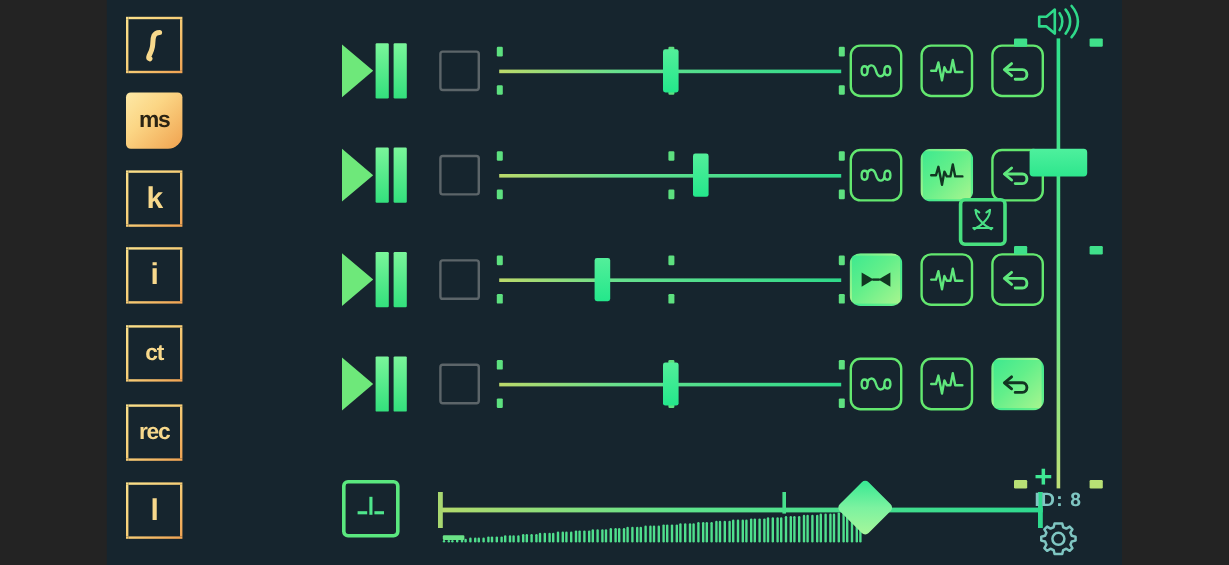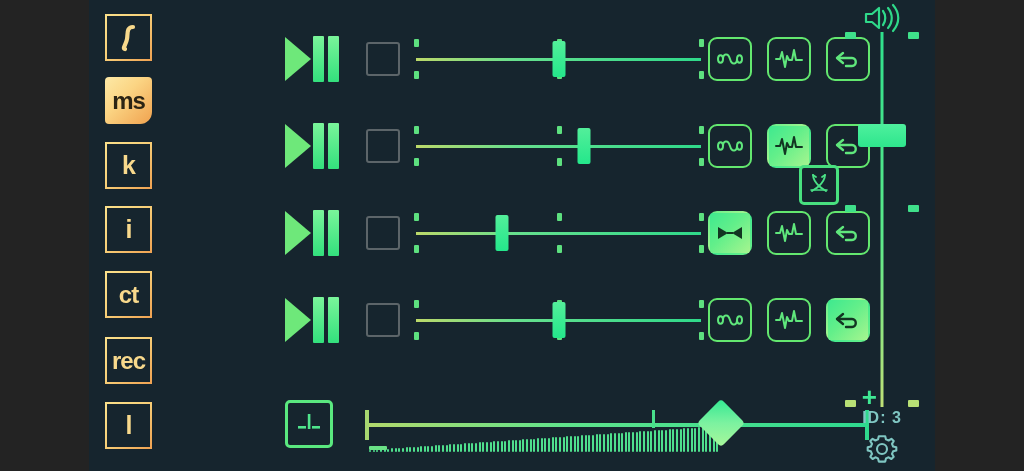--- a/index.html
+++ b/index.html
@@ -35,21 +35,21 @@
   .side-btn.r-tl   { border-radius: 20px 3px 3px 3px; }
   .side-btn.r-br   { border-radius: 3px 3px 18px 3px; }
   .side-btn.active {
     background: linear-gradient(135deg,#fde9a6 0%,#fbd584 40%,#f0a24f 100%);
     border-color: transparent;
     color: #2b2414;
     border-radius: 4px 4px 12px 4px;
     border: none;
   }
   .side-btn .glyph { font-size: 25px; line-height: 1; letter-spacing: -1px; }
-  .side-btn .glyph.sm { font-size: 24px; }
+  .side-btn .glyph.sm { font-size: 19px; }
   .side-btn svg { display: block; }
 
   
   .row { position: absolute; left: 0; height: 66px; width: 100%; }
 
   .playpause {
     position: absolute; left: 196px; width: 64px; height: 50px;
     display: flex; align-items: center; gap: 4px;
   }
   .pp-tri {
@@ -530,21 +530,21 @@
         </svg>
       </span>
       <div id="vtrack"></div>
       <div class="vnotch" style="left:16px;  top:32px;"></div>
       <div class="vnotch" style="right:16px; top:32px;"></div>
       <div class="vnotch" style="left:16px;  top:205px;"></div>
       <div class="vnotch" style="right:16px; top:205px;"></div>
       <div class="vnotch pale" style="left:16px;  top:400px;"></div>
       <div class="vnotch pale" style="right:16px; top:400px;"></div>
       <div id="vknob" style="top: 123.52px;"></div>
-      <div id="idlabel">ID: 3</div>
+      <div id="idlabel">ID: 8</div>
       <span id="gear">
         <svg width="34" height="34" viewBox="0 0 34 34">
           <g fill="none" stroke="#7fc6c2" stroke-width="2.1" stroke-linejoin="round">
             <path d="M17 4.2 l3.2 0 0.8 3.2 2.6 1.1 2.8-1.7 2.3 2.3 -1.7 2.8 1.1 2.6 3.2 0.8 0 3.2 -3.2 0.8 -1.1 2.6 1.7 2.8 -2.3 2.3 -2.8-1.7 -2.6 1.1 -0.8 3.2 -3.2 0 -3.2 0 -0.8-3.2 -2.6-1.1 -2.8 1.7 -2.3-2.3 1.7-2.8 -1.1-2.6 -3.2-0.8 0-3.2 3.2-0.8 1.1-2.6 -1.7-2.8 2.3-2.3 2.8 1.7 2.6-1.1 0.8-3.2 3.2 0 Z"></path>
             <circle cx="17" cy="17" r="5"></circle>
           </g>
         </svg>
       </span>
     </div>
 

